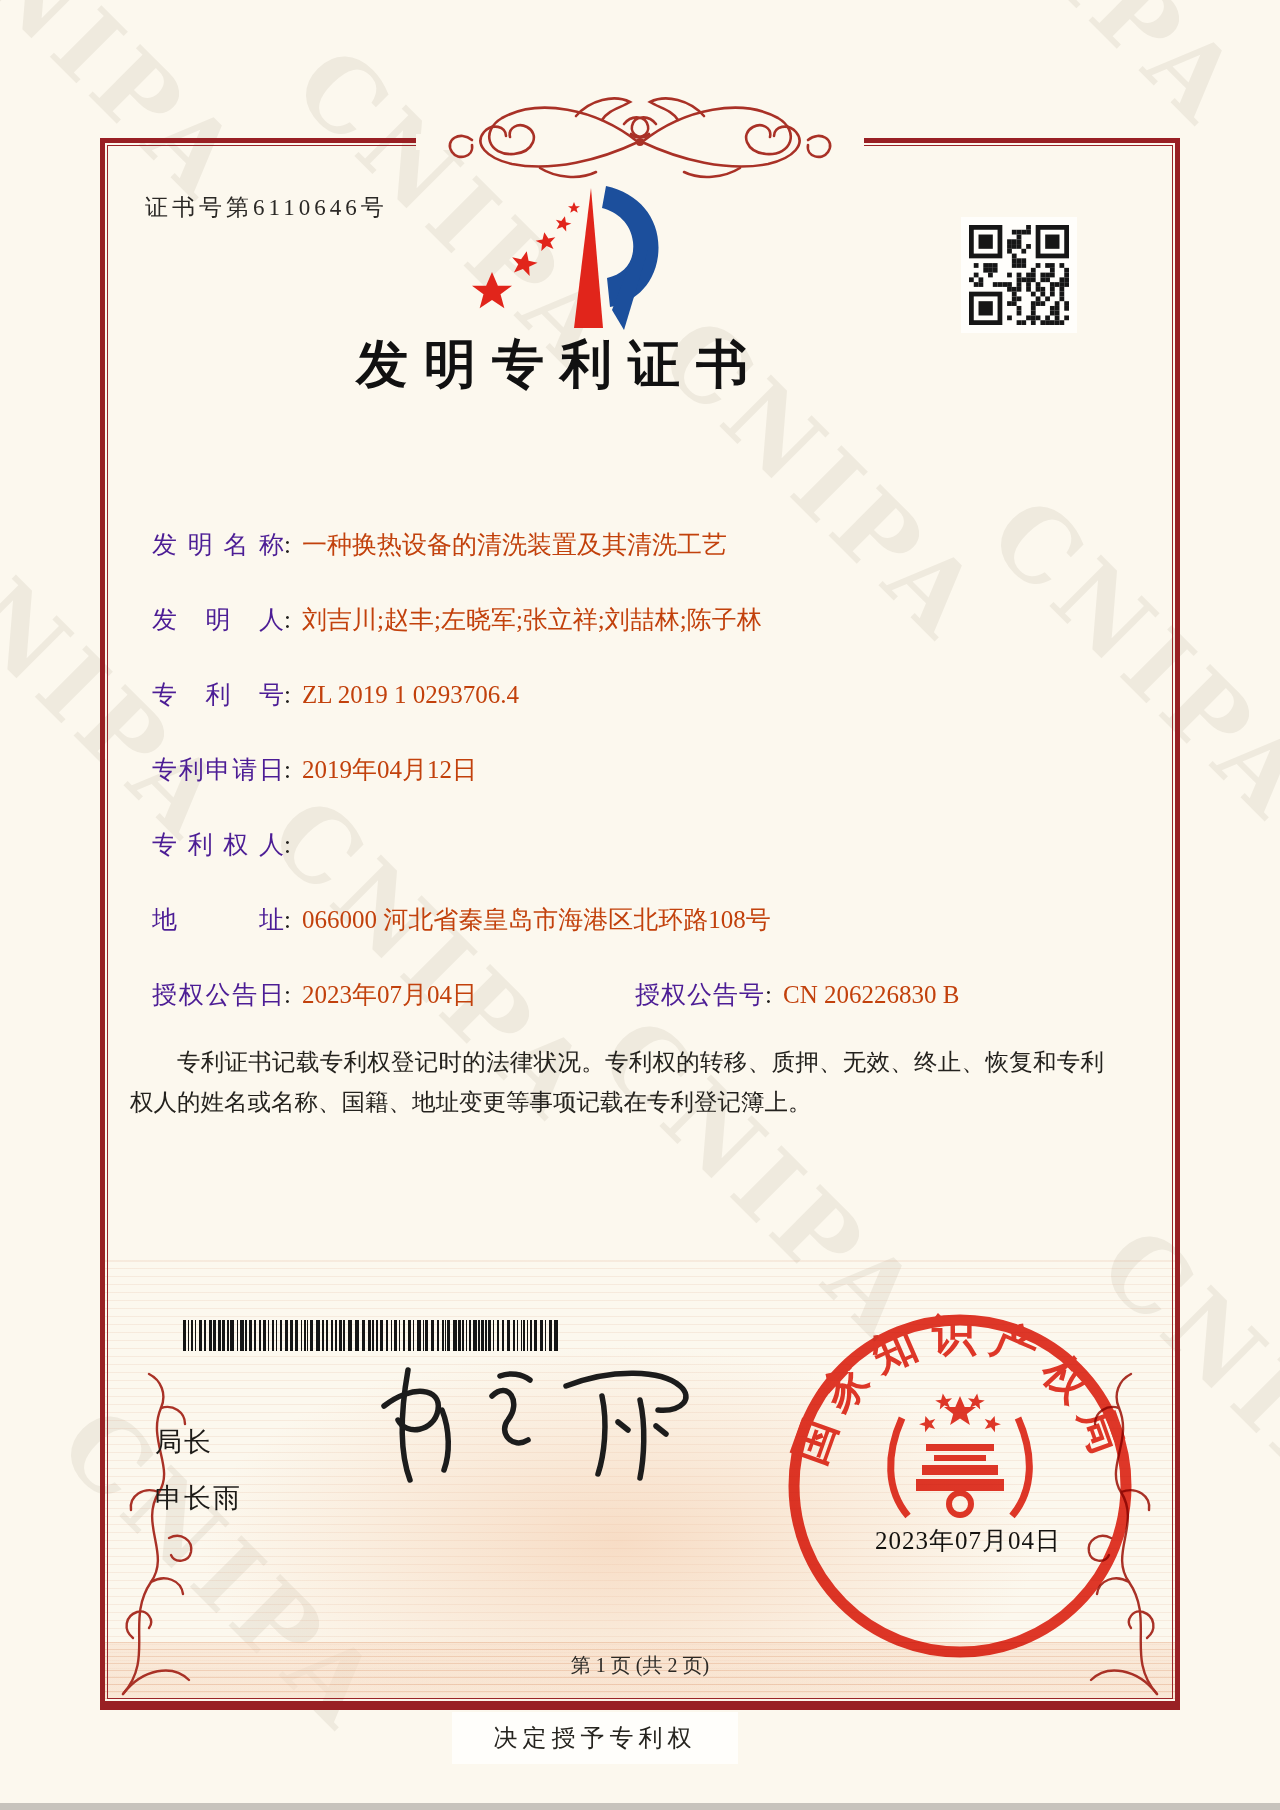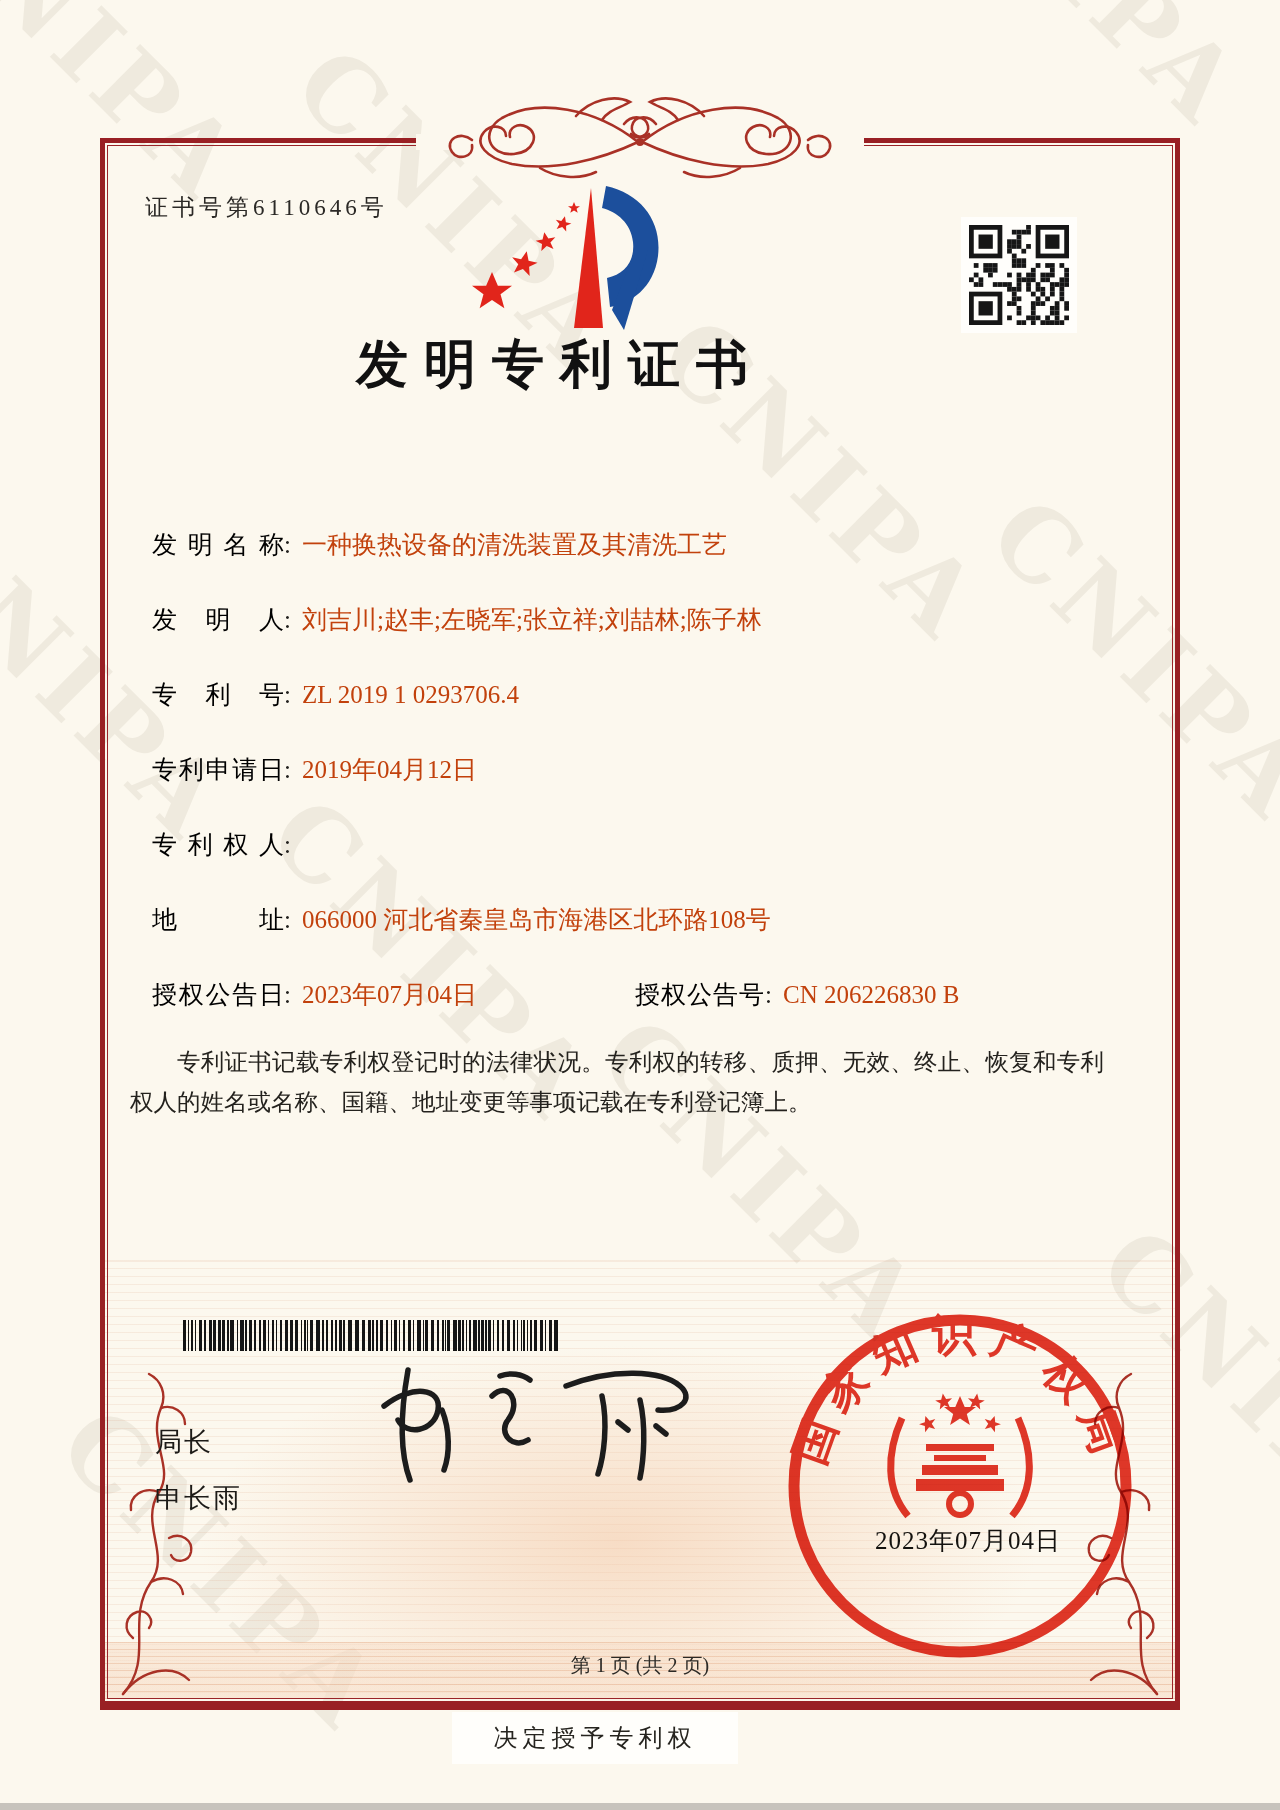--- a/index.html
+++ b/index.html
@@ -40,21 +40,21 @@
   .cert-no { left:145px; top:192px; z-index:6; font-size:23px; letter-spacing:4px; color:#2b2926; }
   .logo { left:462px; top:180px; z-index:6; }
   .qr-box { left:961px; top:217px; width:116px; height:116px; background:#fffefb; z-index:6;
     display:flex; align-items:center; justify-content:center; }
   .title { left:40px; top:330px; width:1040px; z-index:6; text-align:center;
     font-size:52px; font-weight:700; letter-spacing:16px; color:#111; }
 
   
   .fields { left:152px; top:507px; width:990px; z-index:6; }
   .frow { height:75px; display:flex; align-items:center; font-size:25px; }
-  .flabel { display:inline-block; width:132px; text-align:justify; text-align-last:justify; color:#000000;font-family:Liberation Serif, serif; }
+  .flabel { display:inline-block; width:132px; text-align:justify; text-align-last:justify; color:#4c1d95;font-family:Liberation Serif, serif; }
   .fcolon { display:inline-block; width:18px; text-align:left; }
   .fvalue { color:#c2410c; }
   .pair2 { margin-left:158px; display:flex; align-items:center; }
   .pair2 .flabel { width:auto; text-align-last:auto; letter-spacing:1px; }
 
   
   .paras { left:130px; top:1042px; width:974px; z-index:6; font-size:23.5px; line-height:40px;
     text-align:justify; color:#24221e; }
   .paras p { text-indent:2em; }
   .paras p + p { margin-top:12px; }

